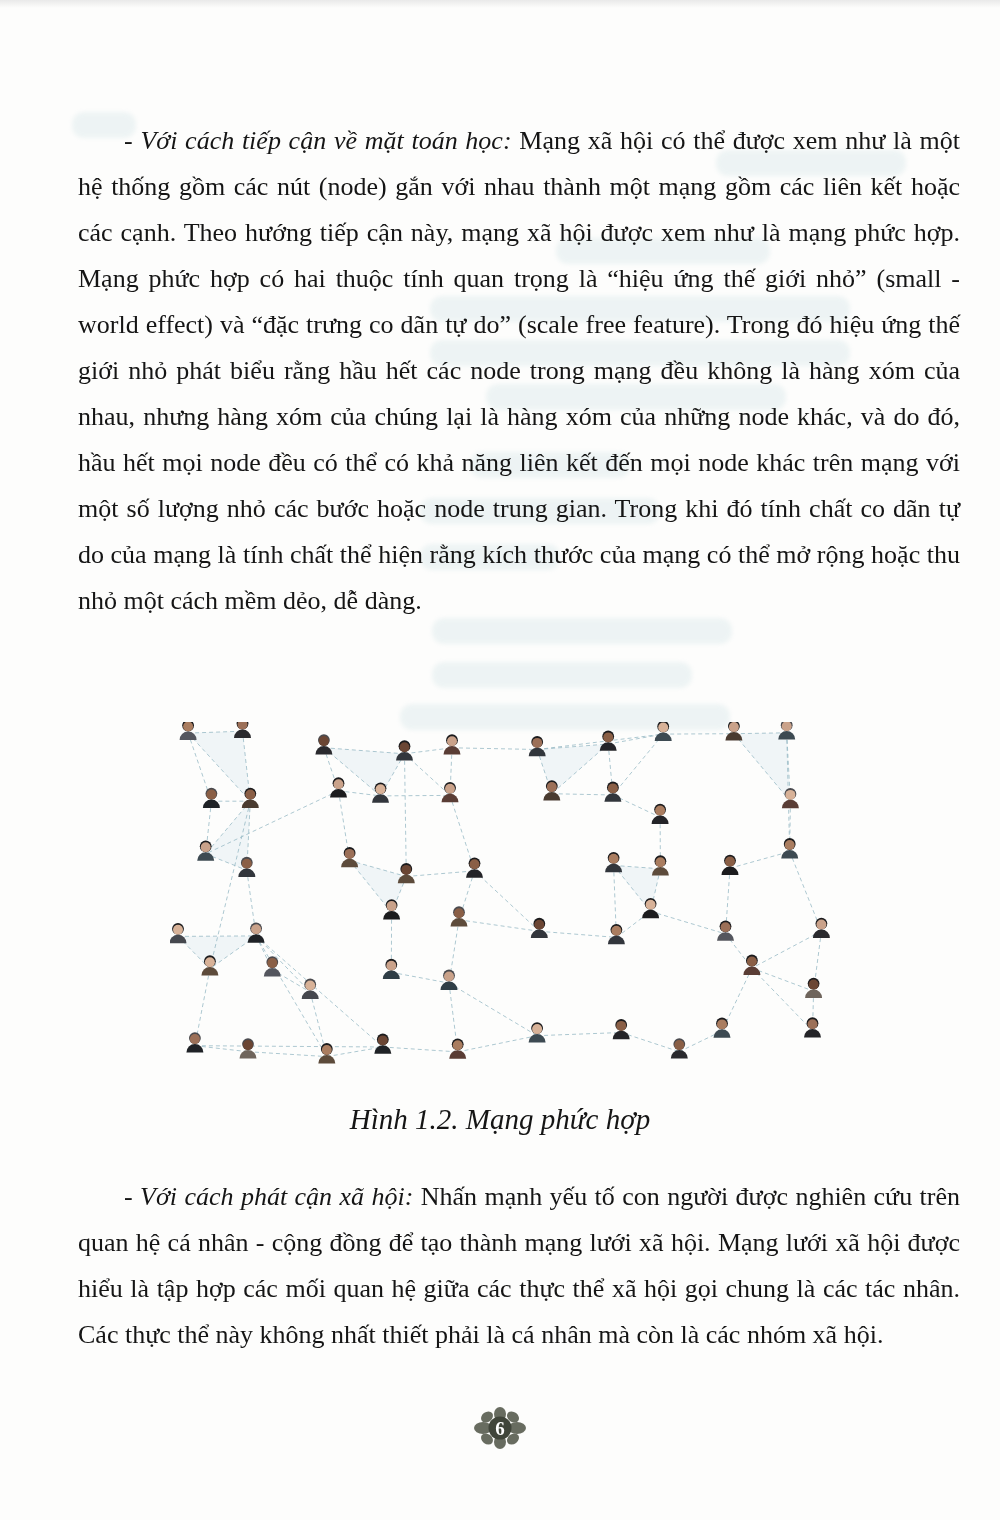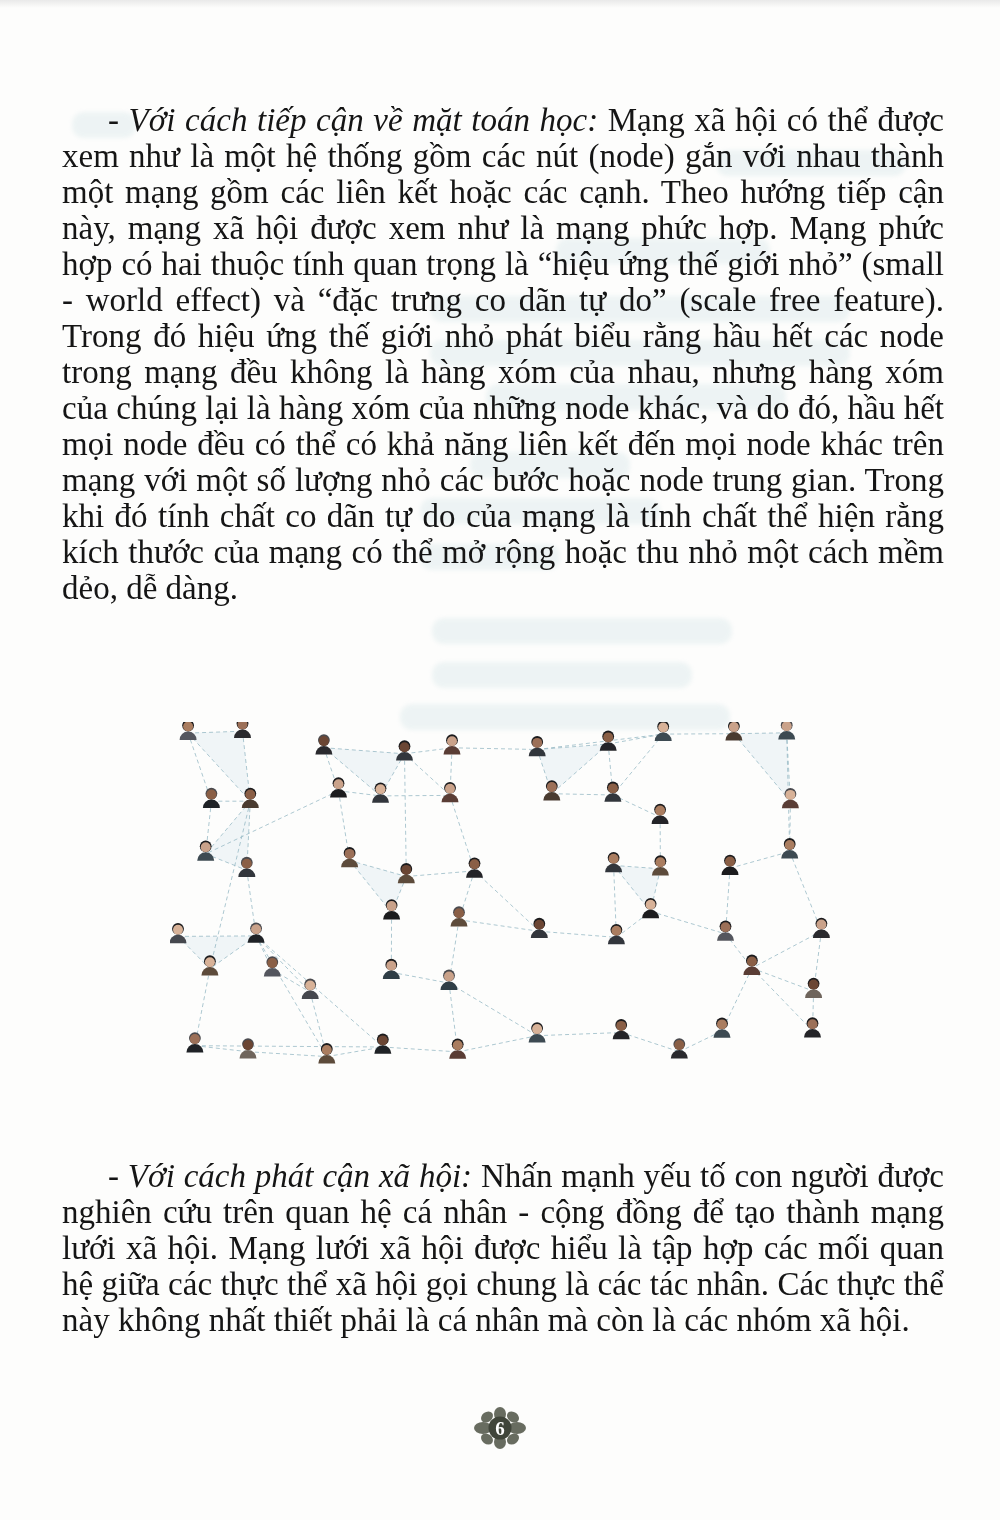--- a/index.html
+++ b/index.html
@@ -13,23 +13,23 @@
     color:#151515;
   }
   .page::before{ 
     content:"";position:absolute;top:0;left:0;right:0;height:8px;
     background:linear-gradient(#e9e9e9,rgba(255,255,255,0));
     pointer-events:none;
   }
   .para{
     position:absolute;
     left:62px;width:882px;
-    margin:0;
-    font-size:33px;
-    line-height:36px;
+    margin:16px;
+    font-size:26px;
+    line-height:46px;
     text-align:justify;
     text-indent:46px;
     z-index:2;
   }
   .para .lead{font-style:italic;}
   #p1{top:102px;}
   #p2{top:1158px;}
   .figure{
     position:absolute;top:722px;left:170px;width:660px;height:352px;
     z-index:2;
@@ -435,20 +435,21 @@
           <path d="M -8.5 6.8 a 8.5 8.5 0 0 1 17 0 z" fill="#3d4a52"></path>
         </g>
         <g transform="translate(642.5,308.8)">
           <circle cx="0" cy="-7.6" r="5.9" fill="#1b1b1d"></circle>
           <circle cx="0" cy="-6.6" r="5" fill="#9c7058"></circle>
           <path d="M -8.5 6.8 a 8.5 8.5 0 0 1 17 0 z" fill="#242428"></path>
         </g>
       </svg>
   </div>
 
+  <p class="caption">Hình 1.2. Mạng phức hợp</p>
 
   <p class="para" id="p2"><span class="lead">- Với cách phát cận xã hội:</span><span> Nhấn mạnh yếu tố con người được nghiên cứu trên quan hệ cá nhân - cộng đồng để tạo thành mạng lưới xã hội. Mạng lưới xã hội được hiểu là tập hợp các mối quan hệ giữa các thực thể xã hội gọi chung là các tác nhân. Các thực thể này không nhất thiết phải là cá nhân mà còn là các nhóm xã hội.</span></p>
 
   <div class="pagenum-wrap">
     <svg width="54" height="44" viewBox="0 0 54 44">
       <g fill="#5c6053" opacity="0.92">
         <ellipse cx="27" cy="8" rx="6" ry="7"></ellipse>
         <ellipse cx="27" cy="36" rx="6" ry="7"></ellipse>
         <ellipse cx="10" cy="22" rx="9" ry="6"></ellipse>
         <ellipse cx="44" cy="22" rx="9" ry="6"></ellipse>

